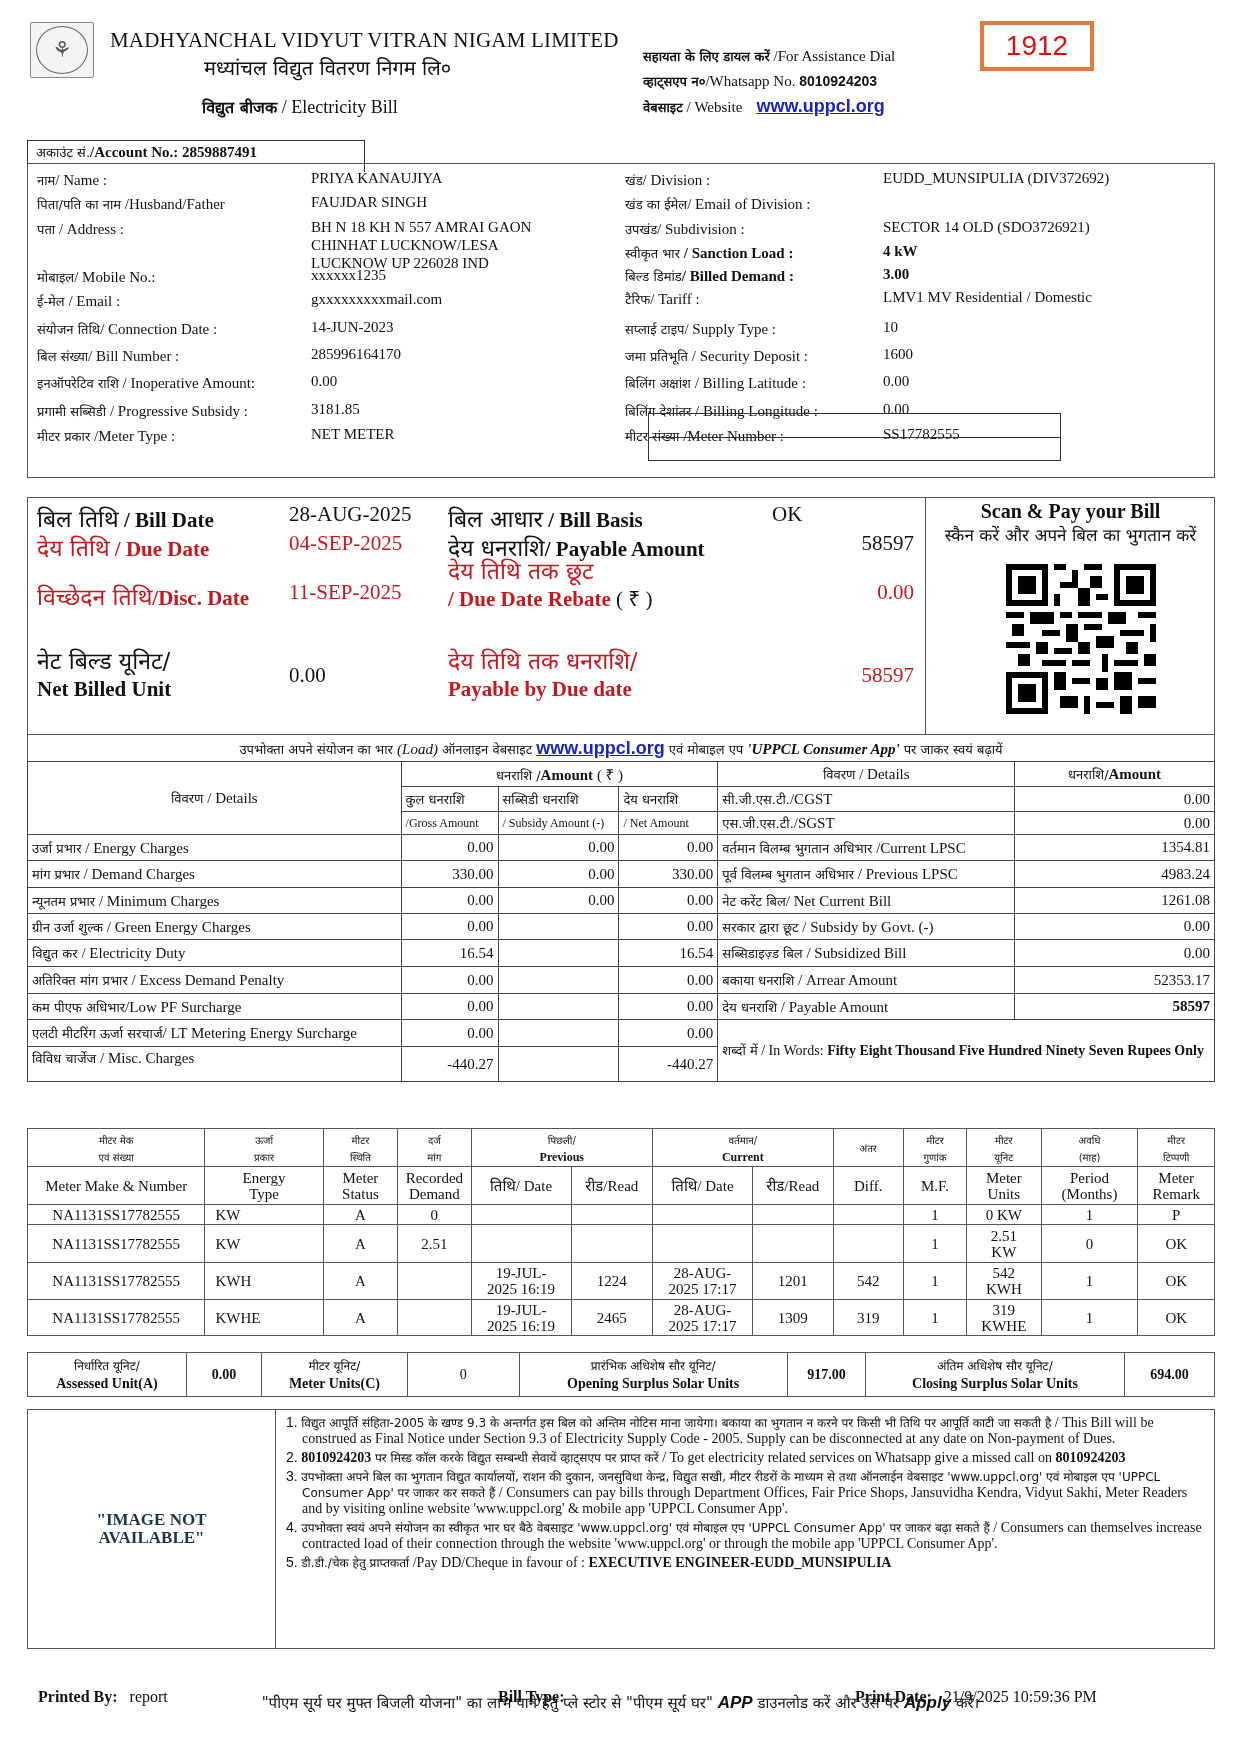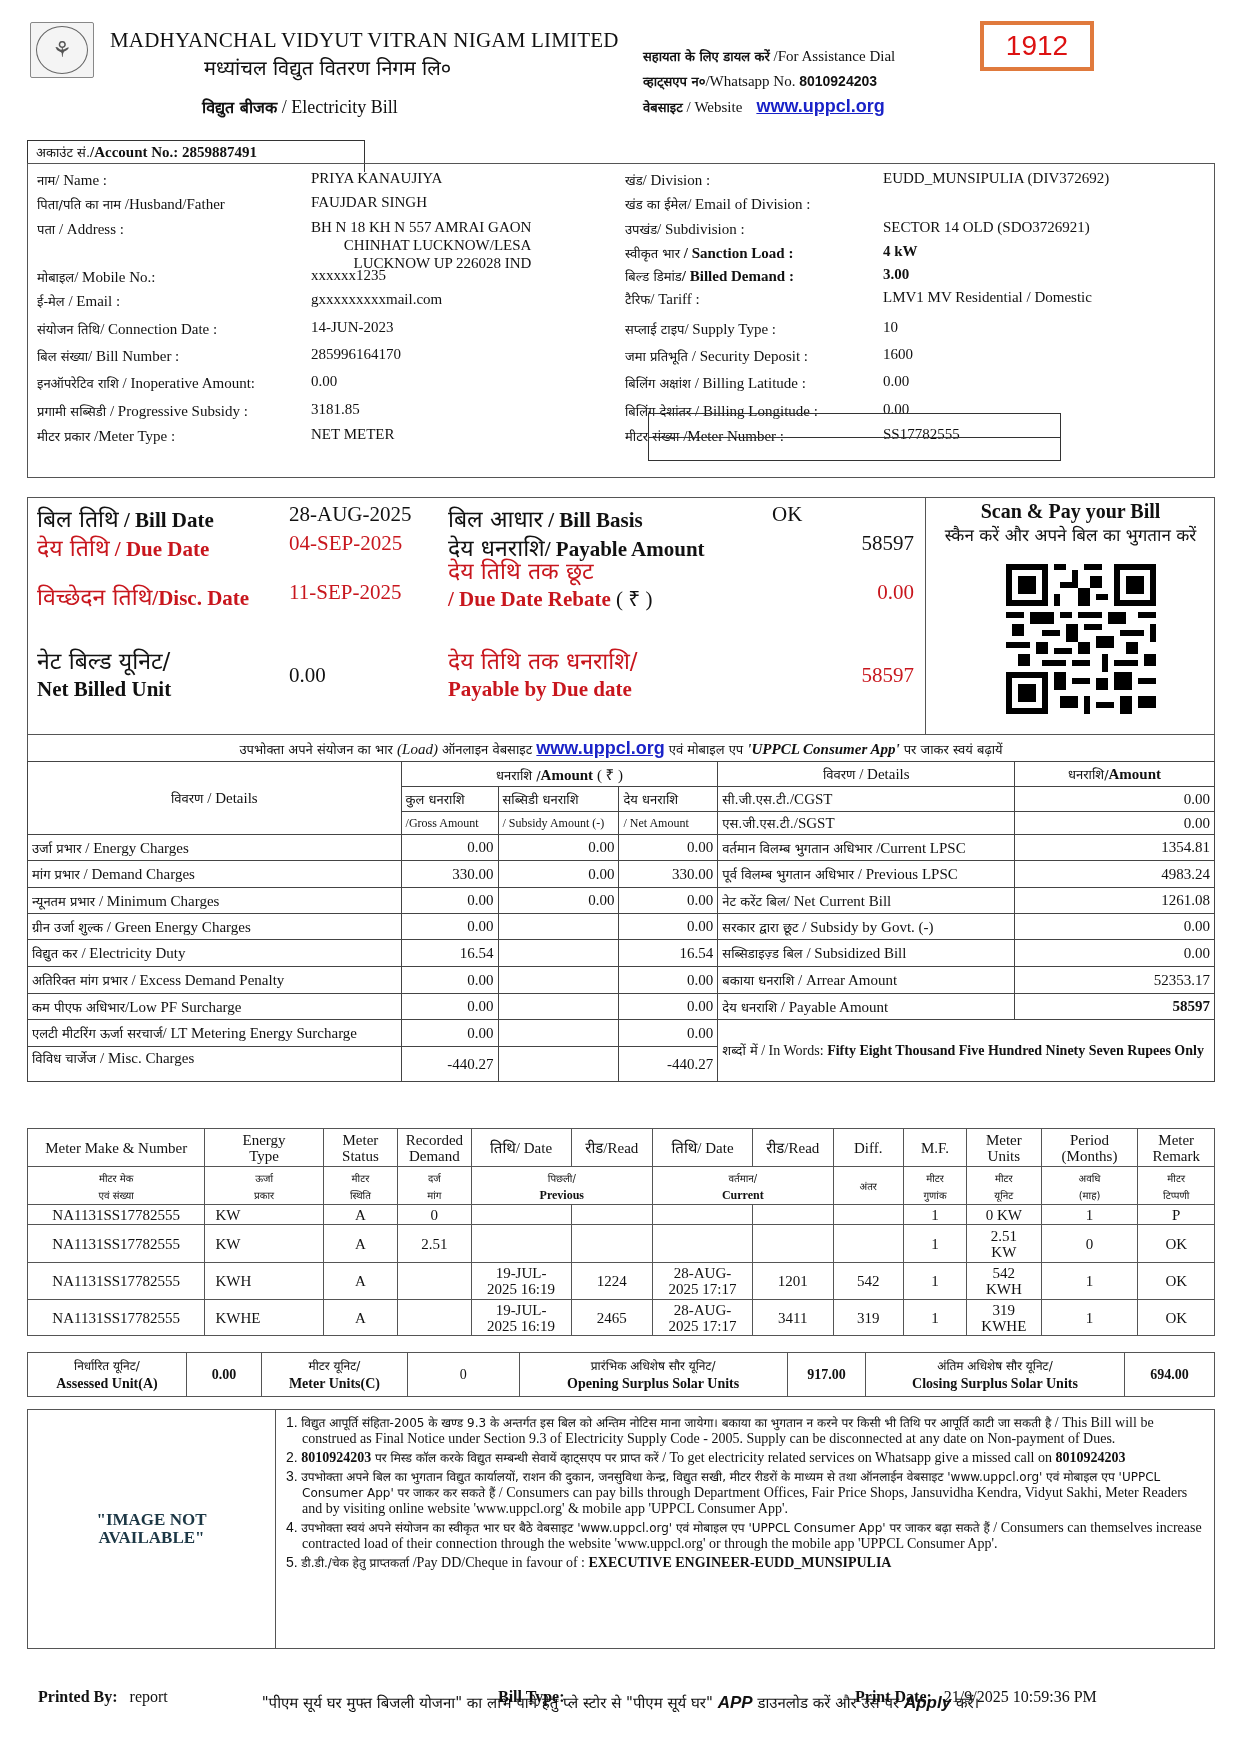--- a/index.html
+++ b/index.html
@@ -92,21 +92,21 @@
   <span class="hi">अकाउंट सं.</span><b>/Account No.: </b><b>2859887491</b>
 </div>
 
 <div class="abs cust">
   <div id="cust-left">
       <div class="row-l lab" style="left:9px;top:7px;"><span class="hi">नाम</span>/ Name :</div>
       <div class="val" style="left:283px;top:5px;">PRIYA KANAUJIYA</div>
       <div class="row-l lab" style="left:9px;top:31px;"><span class="hi">पिता/पति का नाम</span> /Husband/Father</div>
       <div class="val" style="left:283px;top:29px;">FAUJDAR SINGH</div>
       <div class="row-l lab" style="left:9px;top:56px;"><span class="hi">पता</span> / Address :</div>
-      <div class="val" style="left:283px;top:54px;text-align:right;">BH N 18 KH N 557 AMRAI GAON<br>CHINHAT LUCKNOW/LESA<br>LUCKNOW UP 226028 IND</div>
+      <div class="val" style="left:283px;top:54px;">BH N 18 KH N 557 AMRAI GAON<br>CHINHAT LUCKNOW/LESA<br>LUCKNOW UP 226028 IND</div>
       <div class="row-l lab" style="left:9px;top:104px;"><span class="hi">मोबाइल</span>/ Mobile No.:</div>
       <div class="val" style="left:283px;top:102px;">xxxxxx1235</div>
       <div class="row-l lab" style="left:9px;top:128px;"><span class="hi">ई-मेल</span> / Email :</div>
       <div class="val" style="left:283px;top:126px;">gxxxxxxxxxmail.com</div>
       <div class="row-l lab" style="left:9px;top:156px;"><span class="hi">संयोजन तिथि</span>/ Connection Date :</div>
       <div class="val" style="left:283px;top:154px;">14-JUN-2023</div>
       <div class="row-l lab" style="left:9px;top:183px;"><span class="hi">बिल संख्या</span>/ Bill Number :</div>
       <div class="val" style="left:283px;top:181px;">285996164170</div>
       <div class="row-l lab" style="left:9px;top:210px;"><span class="hi">इनऑपरेटिव राशि</span> / Inoperative Amount:</div>
       <div class="val" style="left:283px;top:208px;">0.00</div>
@@ -348,47 +348,47 @@
       <col style="width:98px">
       <col style="width:79px">
       <col style="width:69px">
       <col style="width:62px">
       <col style="width:73px">
       <col style="width:95px">
       <col style="width:75px">
     </colgroup>
   <thead id="meter-head">
       <tr>
+        <th><span class="hi">मीटर मेक<br>एवं संख्या</span></th>
+        <th><span class="hi">ऊर्जा<br>प्रकार</span></th>
+        <th><span class="hi">मीटर<br>स्थिति</span></th>
+        <th><span class="hi">दर्ज<br>मांग</span></th>
+        <th colspan="2"><span class="hi">पिछली/</span><br><b style="font-size:12px">Previous</b></th>
+        <th colspan="2"><span class="hi">वर्तमान/</span><br><b style="font-size:12px">Current</b></th>
+        <th><span class="hi">अंतर</span></th>
+        <th><span class="hi">मीटर<br>गुणांक</span></th>
+        <th><span class="hi">मीटर<br>यूनिट</span></th>
+        <th><span class="hi">अवधि<br>(माह)</span></th>
+        <th><span class="hi">मीटर<br>टिप्पणी</span></th>
+      </tr>
+      <tr>
         <th>Meter Make &amp; Number</th>
         <th>Energy<br>Type</th>
         <th>Meter<br>Status</th>
         <th>Recorded<br>Demand</th>
         <th>तिथि/ Date</th>
         <th>रीड/Read</th>
         <th>तिथि/ Date</th>
         <th>रीड/Read</th>
         <th>Diff.</th>
         <th>M.F.</th>
         <th>Meter<br>Units</th>
         <th>Period<br>(Months)</th>
         <th>Meter<br>Remark</th>
       </tr>
-      <tr>
-        <th><span class="hi">मीटर मेक<br>एवं संख्या</span></th>
-        <th><span class="hi">ऊर्जा<br>प्रकार</span></th>
-        <th><span class="hi">मीटर<br>स्थिति</span></th>
-        <th><span class="hi">दर्ज<br>मांग</span></th>
-        <th colspan="2"><span class="hi">पिछली/</span><br><b style="font-size:12px">Previous</b></th>
-        <th colspan="2"><span class="hi">वर्तमान/</span><br><b style="font-size:12px">Current</b></th>
-        <th><span class="hi">अंतर</span></th>
-        <th><span class="hi">मीटर<br>गुणांक</span></th>
-        <th><span class="hi">मीटर<br>यूनिट</span></th>
-        <th><span class="hi">अवधि<br>(माह)</span></th>
-        <th><span class="hi">मीटर<br>टिप्पणी</span></th>
-      </tr>
     </thead>
   <tbody id="meter-body">
       <tr style="height:20px">
         <td style="">NA1131SS17782555</td>
         <td style="text-align:left;padding-left:10px;">KW</td>
         <td style="">A</td>
         <td style="">0</td>
         <td style=""></td>
         <td style=""></td>
         <td style=""></td>
@@ -430,21 +430,21 @@
         <td style="">OK</td>
       </tr>
       <tr style="height:36px">
         <td style="">NA1131SS17782555</td>
         <td style="text-align:left;padding-left:10px;">KWHE</td>
         <td style="">A</td>
         <td style=""></td>
         <td style="">19-JUL-<br>2025 16:19</td>
         <td style="">2465</td>
         <td style="">28-AUG-<br>2025 17:17</td>
-        <td style="">3411</td>
+        <td style="">1309</td>
         <td style="">319</td>
         <td style="">1</td>
         <td style="">319<br>KWHE</td>
         <td style="">1</td>
         <td style="">OK</td>
       </tr>
     </tbody>
 </table>
 
 <table class="solar">

